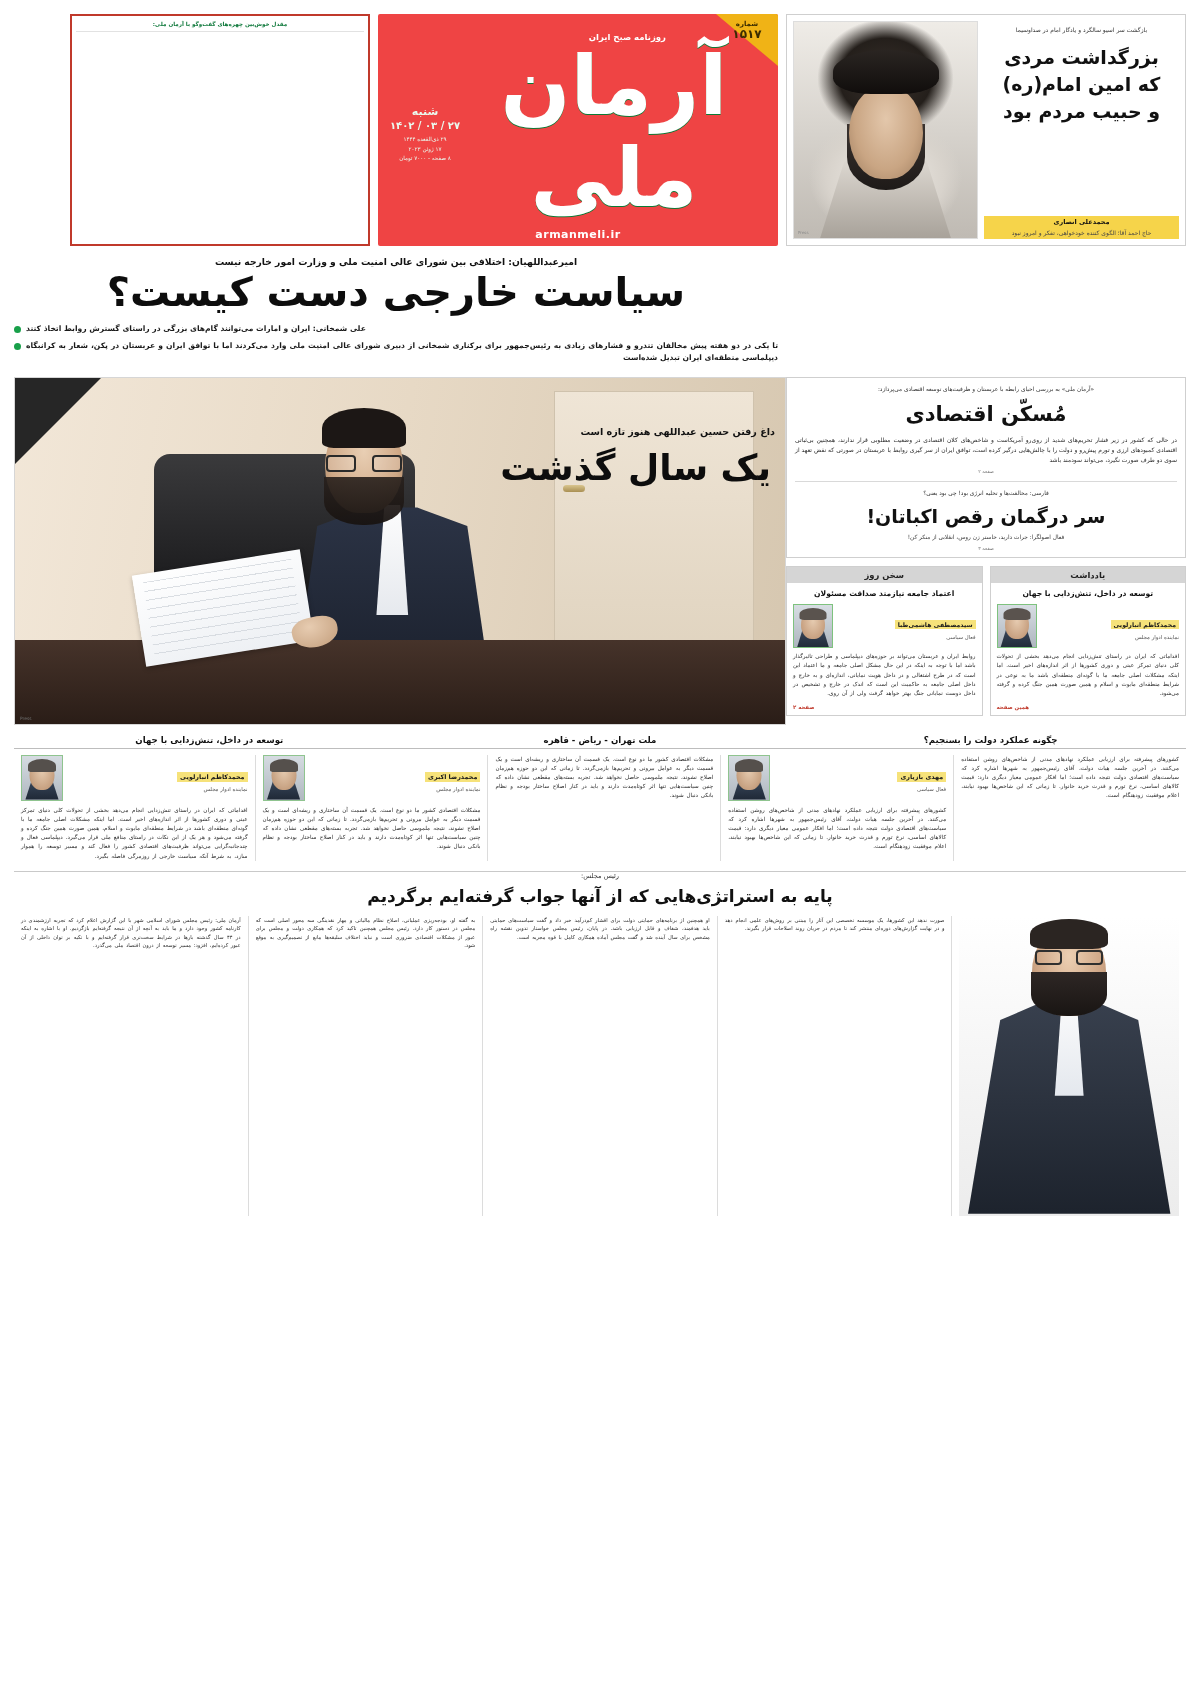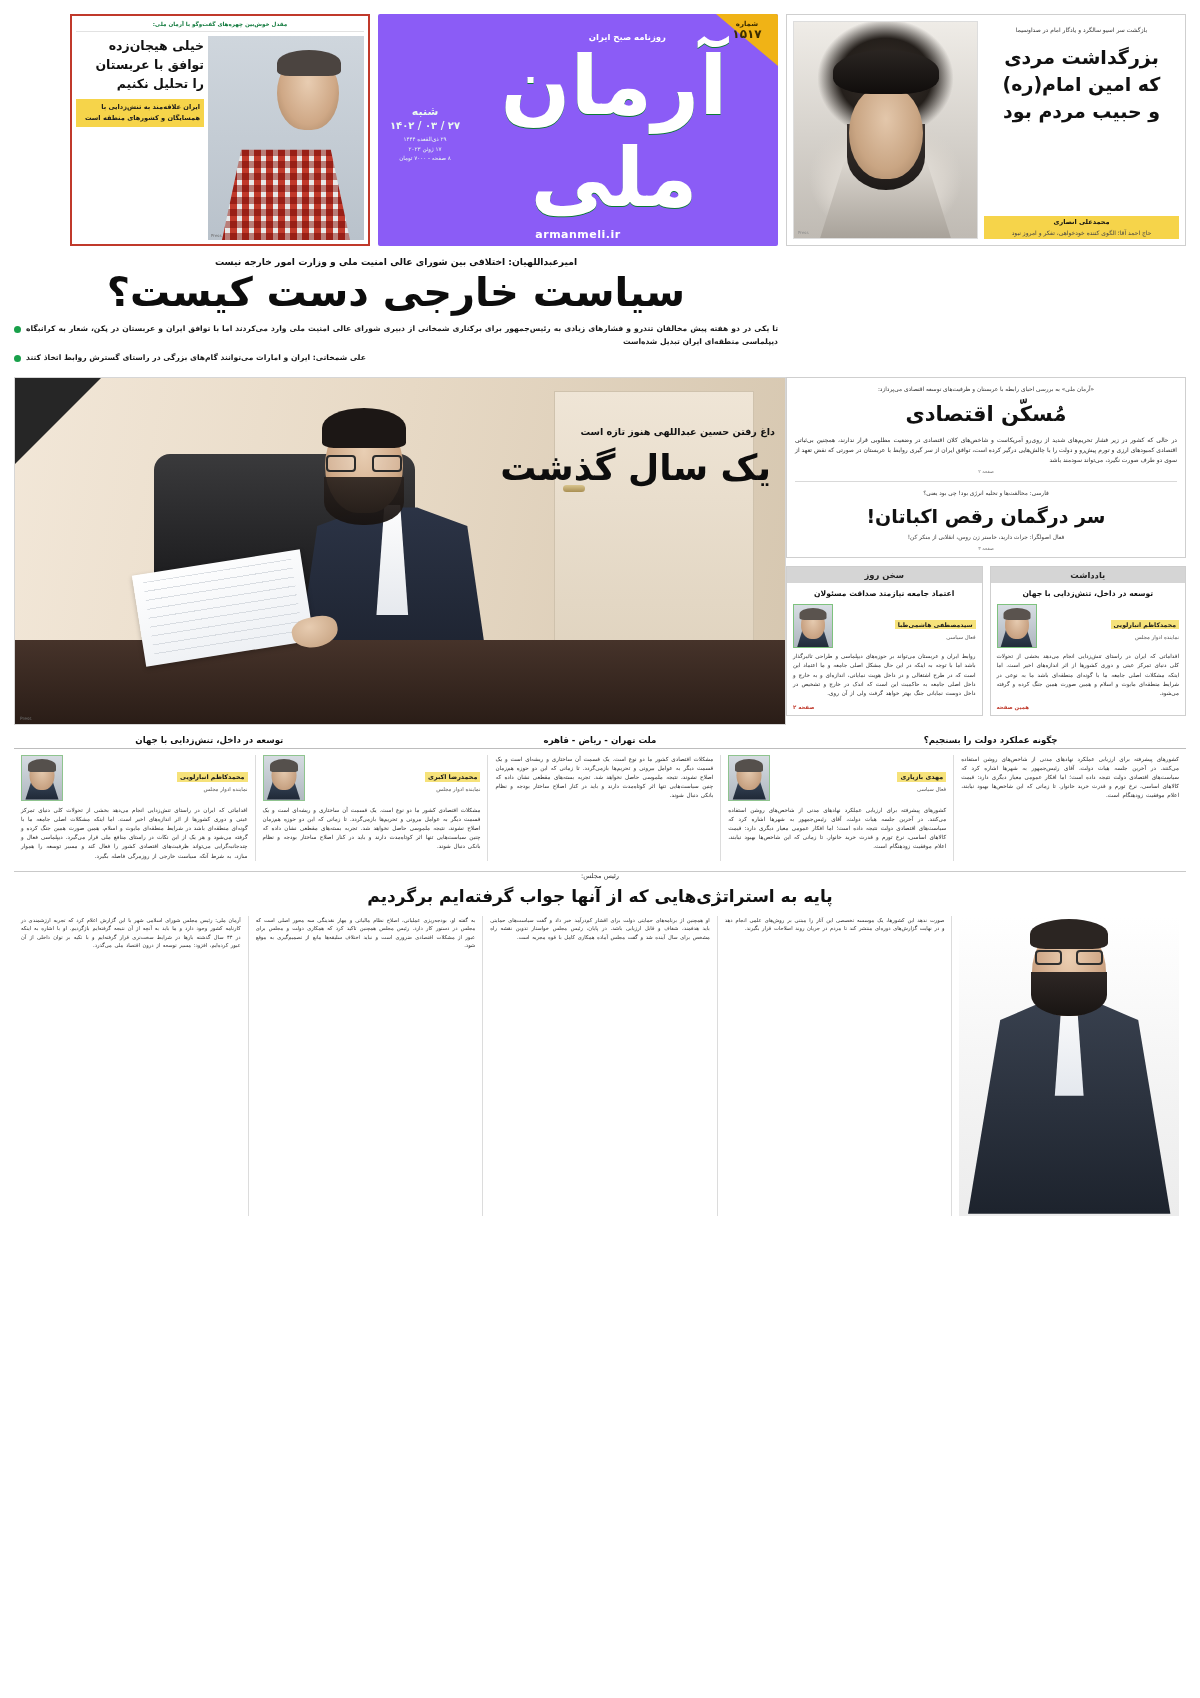--- a/index.html
+++ b/index.html
@@ -76,21 +76,21 @@
   }
   .tl-byline {
     margin-top:auto; font-size:6px; line-height:9.5px; color:#444;
     background:#f6d44a; display:inline-block; align-self:flex-start;
     padding:2px 4px; text-align:center; width:100%;
   }
   .tl-byline b { display:block; font-size:6.5px; color:#111; }
 
   
   .masthead {
-    width:400px; background:#8b5cf6; position:relative; color:#fff;
+    width:400px; background:#ef4444; position:relative; color:#fff;
     border-radius:2px; overflow:hidden;
   }
   .mh-corner {
     position:absolute; top:0; right:0; width:0; height:0;
     border-top:52px solid #f0b316; border-left:62px solid transparent;
   }
   .mh-issue {
     position:absolute; top:5px; right:6px; width:50px; text-align:center;
     font-size:7px; color:#3a2c00; line-height:10px; font-weight:bold; z-index:3;
   }
@@ -366,52 +366,36 @@
         <div class="greg">۲۷ / ۰۳ / ۱۴۰۲</div>
         <div class="row">۲۹ ذی‌القعده ۱۴۴۴</div>
         <div class="row">۱۷ ژوئن ۲۰۲۳</div>
         <div class="row">۸ صفحه - ۷۰۰۰ تومان</div>
       </div>
       <div class="mh-site">armanmeli.ir</div>
     </div>
 
     <div class="top-right">
       <div class="tr-kicker fa">مقدل خوش‌بین چهره‌های گفت‌وگو با آرمان ملی:</div>
-      <div class="tr-body">
-        <div class="tr-left">
-          <div class="tr-head fa">
-            <div>خیلی هیجان‌زده</div>
-            <div>توافق با عربستان</div>
-            <div>را تحلیل نکنیم</div>
-          </div>
-          <div class="tr-sub fa">ایران علاقه‌مند به تنش‌زدایی با همسایگان و کشورهای منطقه است</div>
-        </div>
-        <div class="tr-photo">
-          <div class="shirt"></div>
-          <div class="face2"></div>
-          <div class="hair2"></div>
-          <div class="tr-credit">Press</div>
-        </div>
-      </div>
     </div>
   </div>
 
   <div class="band">
     <div style="width:400px;"></div>
     <div class="band-main">
       <div class="hl-kicker fa">امیرعبداللهیان: اختلافی بین شورای عالی امنیت ملی و وزارت امور خارجه نیست</div>
       <div class="hl-main fa">سیاست خارجی دست کیست؟</div>
       <div class="hl-bullets">
         <div class="bullet">
           <span class="dot"></span>
-          <span class="btxt fa">تا یکی در دو هفته پیش مخالفان تندرو و فشارهای زیادی به رئیس‌جمهور برای برکناری شمخانی از دبیری شورای عالی امنیت ملی وارد می‌کردند اما با توافق ایران و عربستان در پکن، شعار به کرانبگاه دیپلماسی منطقه‌ای ایران تبدیل شده‌است</span>
+          <span class="btxt fa">علی شمخانی: ایران و امارات می‌توانند گام‌های بزرگی در راستای گسترش روابط اتخاذ کنند</span>
         </div>
         <div class="bullet">
           <span class="dot"></span>
-          <span class="btxt fa">علی شمخانی: ایران و امارات می‌توانند گام‌های بزرگی در راستای گسترش روابط اتخاذ کنند</span>
+          <span class="btxt fa">تا یکی در دو هفته پیش مخالفان تندرو و فشارهای زیادی به رئیس‌جمهور برای برکناری شمخانی از دبیری شورای عالی امنیت ملی وارد می‌کردند اما با توافق ایران و عربستان در پکن، شعار به کرانبگاه دیپلماسی منطقه‌ای ایران تبدیل شده‌است</span>
         </div>
       </div>
     </div>
   </div>
 
   <div class="row2">
 
     <div class="col-left2">
       <div class="opbox">
         <div class="op-kicker fa">«آرمان ملی» به بررسی احیای رابطه با عربستان و ظرفیت‌های توسعه اقتصادی می‌پردازد:</div>

